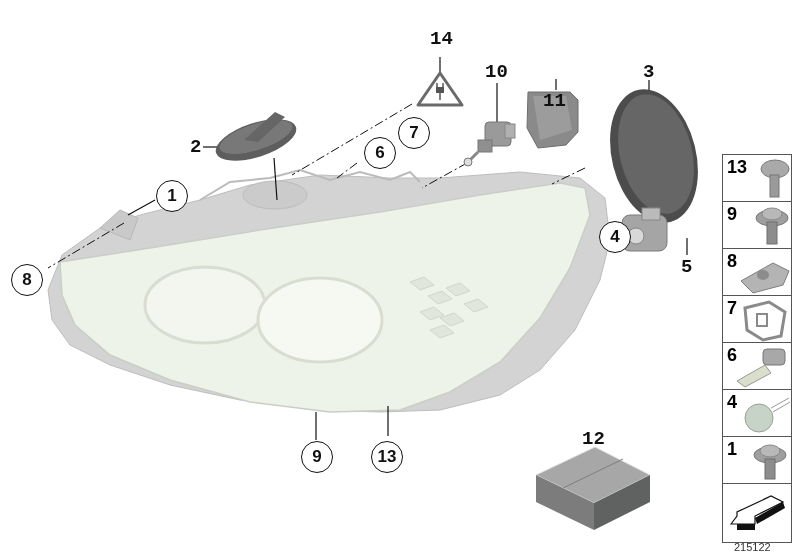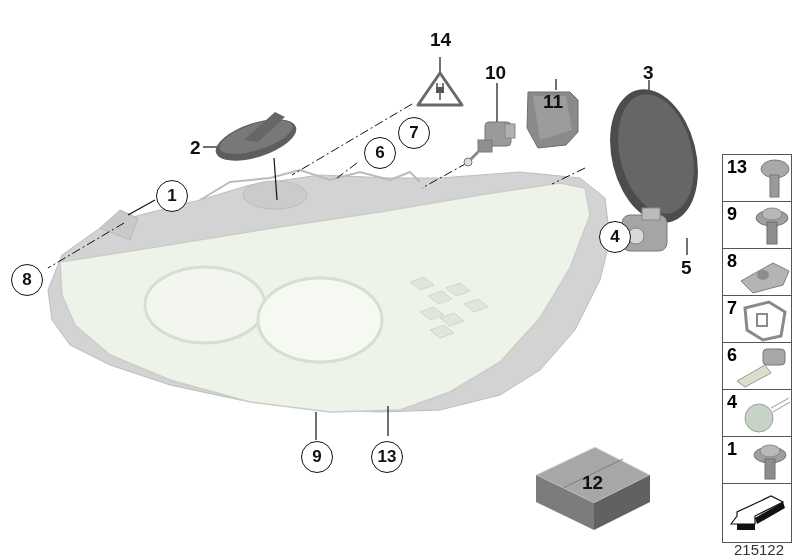--- a/index.html
+++ b/index.html
@@ -8,22 +8,22 @@
   .num { position:absolute; font-weight:bold; font-size:19px; line-height:1; color:#111; }
   .circ { position:absolute; width:32px; height:32px; border:1.6px solid #111; border-radius:50%;
           box-sizing:border-box; background:#fff; display:flex; align-items:center; justify-content:center;
           font-weight:bold; font-size:17px; color:#111; cursor:pointer; }
   svg.diagram { position:absolute; left:0; top:0; }
   .panel { position:absolute; left:722px; top:154px; width:70px; border:1px solid #555; box-sizing:border-box; background:#fff; }
   .prow { position:relative; height:47px; border-bottom:1px solid #555; box-sizing:border-box; cursor:pointer; }
   .prow .pn { position:absolute; left:4px; top:3px; font-weight:bold; font-size:18px; line-height:1; }
   .prow svg { position:absolute; left:0; top:0; }
   .prow.arrow { height:58px; border-bottom:none; }
-  .footer-id { position:absolute; left:734px; top:541px; font-size:15px; color:#333; }
-  .clickable { cursor:pointer; }
+  .footer-id { position:absolute; left:734px; top:541px; font-size:11px; color:#333; }
+  .clickable { cursor:pointer;font-family:Liberation Mono, monospace; }
 </style>
 </head>
 <body>
 
 <svg class="diagram" width="800" height="560" viewBox="0 0 800 560">
 
   <g>
     <path d="M62,255 L100,228 L140,215 L200,200 L250,185 L320,175 L390,178 L440,178 L520,172 L580,178 L605,198 L610,240 L600,280 L575,330 L540,370 L500,395 L440,410 L380,412 L320,410 L240,400 L170,385 L110,365 L70,345 L52,320 L48,290 Z" fill="#d3d3d3" stroke="#bdbdbd" stroke-width="1"></path>
     <path d="M200,200 L230,182 L270,178 L300,170 L330,180 L360,172 L390,180 L410,172 L420,182" fill="none" stroke="#bbb" stroke-width="2"></path>
     <ellipse cx="275" cy="195" rx="32" ry="14" fill="#cbcbcb" stroke="#bcbcbc"></ellipse>
@@ -119,21 +119,21 @@
 <div class="num clickable" style="left:643px;top:63px;">3</div>
 <div class="num clickable" style="left:190px;top:138px;">2</div>
 <div class="circ" style="left:398px;top:117px;">7</div>
 <div class="circ" style="left:364px;top:137px;">6</div>
 <div class="circ" style="left:156px;top:180px;">1</div>
 <div class="circ" style="left:11px;top:264px;">8</div>
 <div class="circ" style="left:599px;top:221px;">4</div>
 <div class="num clickable" style="left:681px;top:258px;">5</div>
 <div class="circ" style="left:301px;top:441px;">9</div>
 <div class="circ" style="left:371px;top:441px;">13</div>
-<div class="num clickable" style="left:582px;top:473px;">12</div>
+<div class="num clickable" style="left:582px;top:430px;">12</div>
 
 <div class="panel">
   <div class="prow">
     <span class="pn">13</span>
     <svg width="70" height="46">
       <ellipse cx="52" cy="14" rx="14" ry="9" fill="#a9a9a9" stroke="#7a7a7a"></ellipse>
       <rect x="47" y="20" width="9" height="22" fill="#9a9a9a" stroke="#777"></rect>
     </svg>
   </div>
   <div class="prow">

